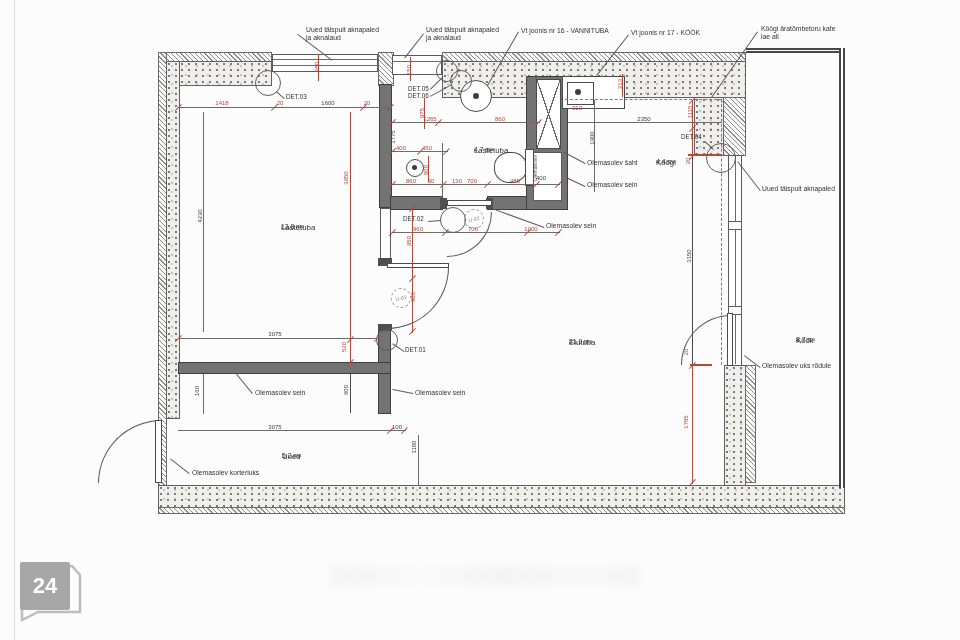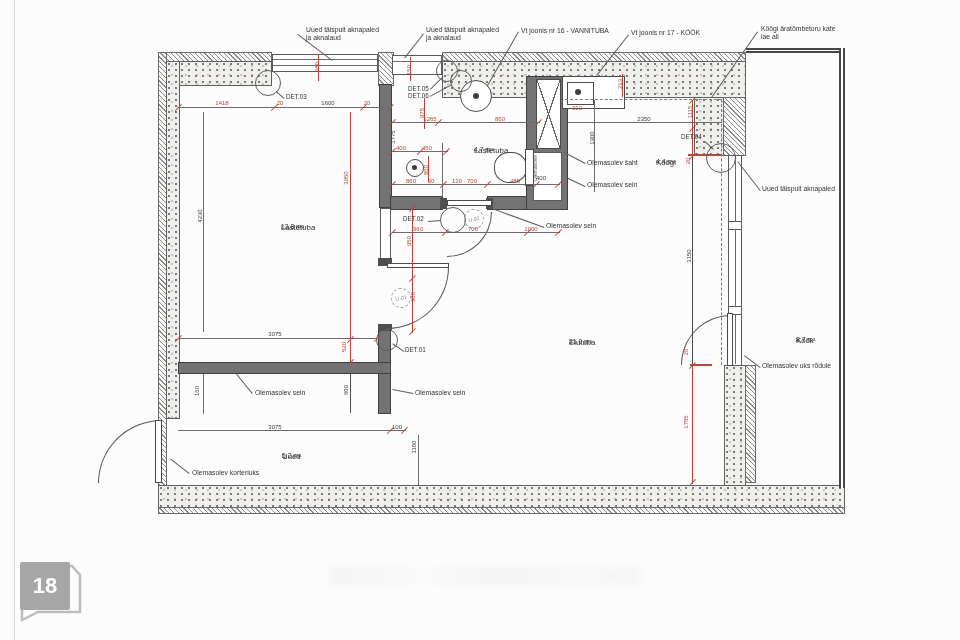--- a/index.html
+++ b/index.html
@@ -320,16 +320,16 @@
       <div style="position: absolute; width: 9px; height: 1.4px; background: rgb(178, 73, 61); left: 408px; top: 331px; transform: rotate(-45deg);"></div>
       <div style="position: absolute; width: 9px; height: 1.4px; background: rgb(178, 73, 61); left: 386px; top: 430px; transform: rotate(-45deg);"></div>
       <div style="position: absolute; width: 9px; height: 1.4px; background: rgb(178, 73, 61); left: 400px; top: 430px; transform: rotate(-45deg);"></div>
     </div>
 
   <div id="watermark"></div>
   <svg style="left:18px;top:560px;width:70px;height:70px" viewBox="0 0 70 70">
     <path d="M42,6 L54,6 L62,15 L62,52 L20,52 L4,60 L4,6 Z" fill="none" stroke="#bdbdbd" stroke-width="2.5" transform="translate(0,0)"></path>
   </svg>
   <div id="badge">
-    <span>18</span>
+    <span>24</span>
   </div>
 
 </div>
 
 </body></html>

